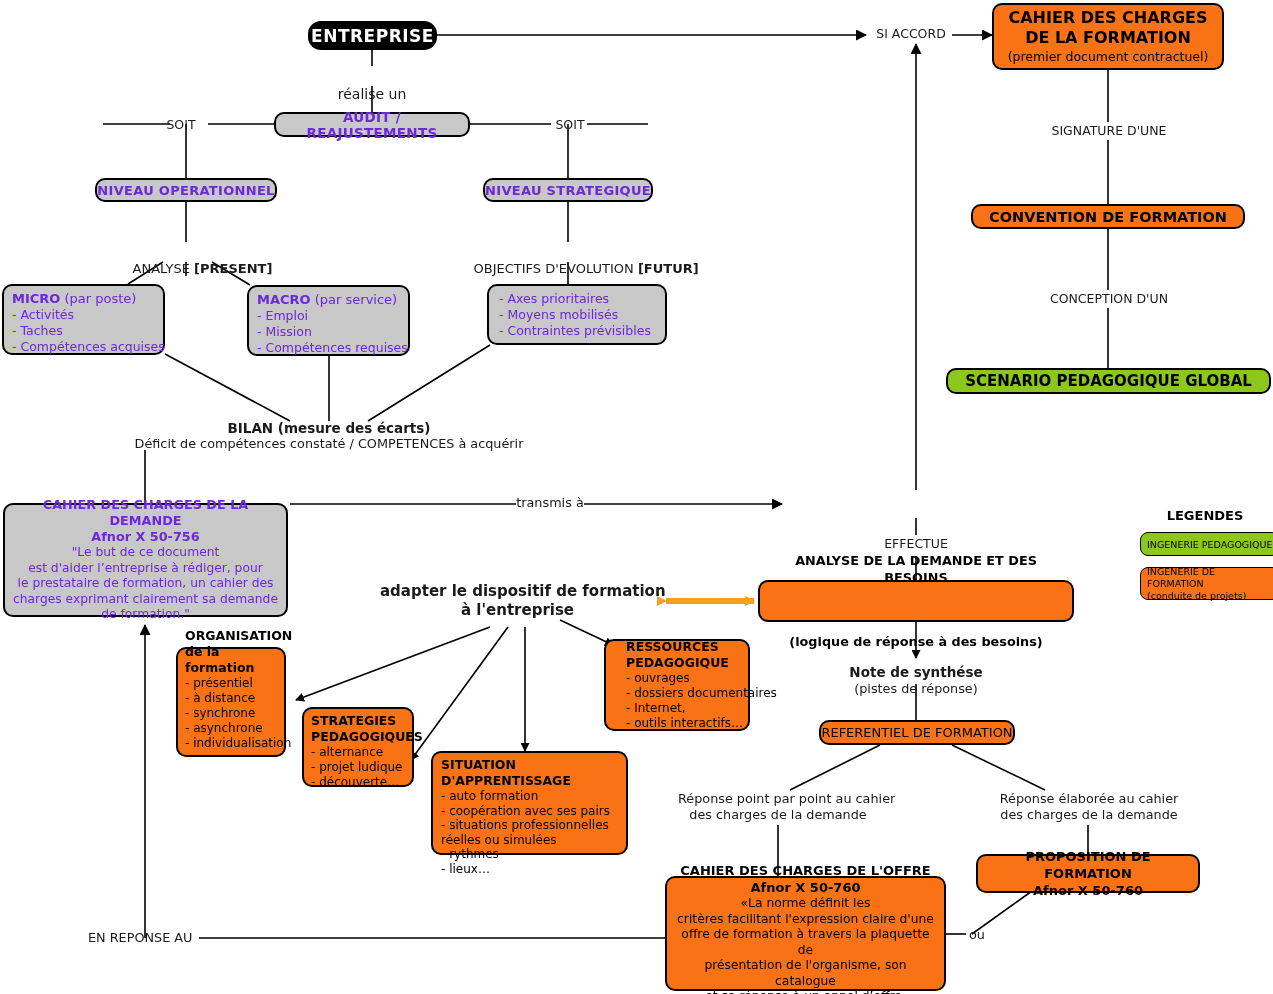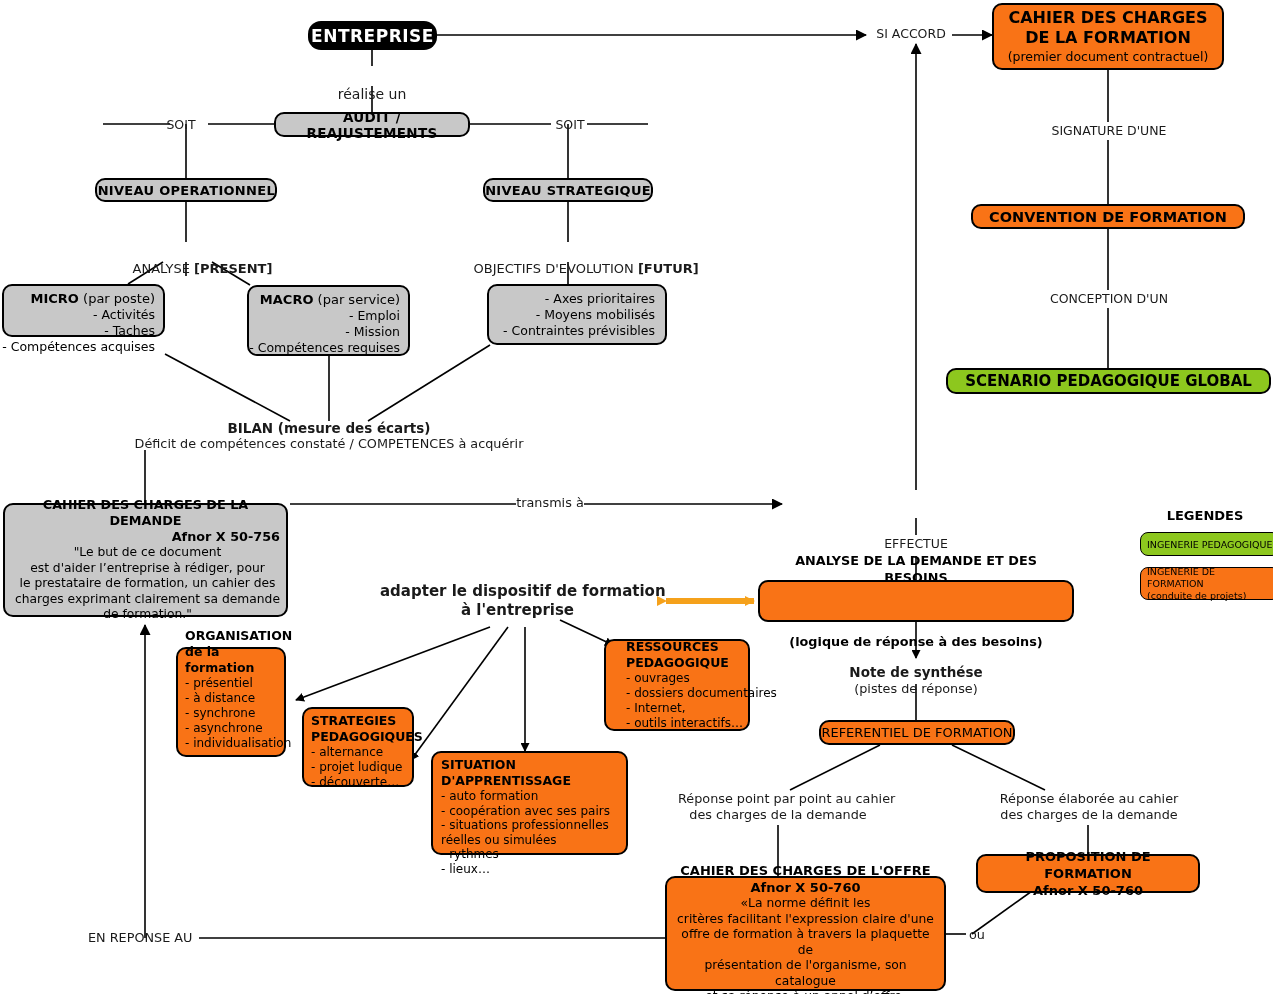--- a/index.html
+++ b/index.html
@@ -3,21 +3,21 @@
 <meta charset="utf-8">
 <style>
   html,body{margin:0;padding:0;background:#ffffff;}
   body{font-family:"DejaVu Sans","Liberation Sans",sans-serif;}
   #canvas{position:relative;width:1273px;height:994px;background:#fff;overflow:hidden;}
   #wires{position:absolute;left:0;top:0;width:1273px;height:994px;pointer-events:none;}
   .node{position:absolute;box-sizing:border-box;}
   .rbox{border:2px solid #000;border-radius:10px;display:flex;flex-direction:column;justify-content:center;}
   .black{background:#000;color:#fff;border-radius:13px;border:none;align-items:center;}
   .black .t{font-weight:bold;letter-spacing:.5px;}
-  .gray{background:#c8c8c8;color:#000000;align-items:flex-end;}
+  .gray{background:#c8c8c8;color:#6d28d9;}
   .orange{background:#f97316;color:#000;}
   .green{background:#8dc71e;color:#000;}
   .ctr{text-align:center;}
   .lft{text-align:left;}
   .b{font-weight:bold;}
   .lbl{position:absolute;color:#1a1a1a;white-space:pre;}
   .lbl.c{text-align:center;}
   .li{white-space:nowrap;}
 </style>
 </head>
@@ -129,21 +129,21 @@
   </div>
 
   <div class="node rbox gray" style="left:95px;top:178px;width:182px;height:24px;">
     <div class="ctr b" style="font-size:13px;letter-spacing:.3px;">NIVEAU OPERATIONNEL</div>
   </div>
 
   <div class="node rbox gray" style="left:483px;top:178px;width:170px;height:24px;">
     <div class="ctr b" style="font-size:13px;letter-spacing:.3px;">NIVEAU STRATEGIQUE</div>
   </div>
 
-  <div class="node rbox gray" style="left:2px;top:284px;width:163px;height:53px;padding:5px 8px;justify-content:flex-start;">
+  <div class="node rbox gray" style="left:2px;top:284px;width:163px;height:71px;padding:5px 8px;justify-content:flex-start;">
     <div class="lft" style="font-size:13px;line-height:16px;">
       <span class="b">MICRO</span>
       <span>(par poste)</span>
     </div>
     <div class="lft li" style="font-size:12.5px;line-height:16px;">- Activités</div>
     <div class="lft li" style="font-size:12.5px;line-height:16px;">- Taches</div>
     <div class="lft li" style="font-size:12.5px;line-height:16px;">- Compétences acquises</div>
   </div>
 
   <div class="node rbox gray" style="left:247px;top:285px;width:163px;height:71px;padding:5px 8px;justify-content:flex-start;">

